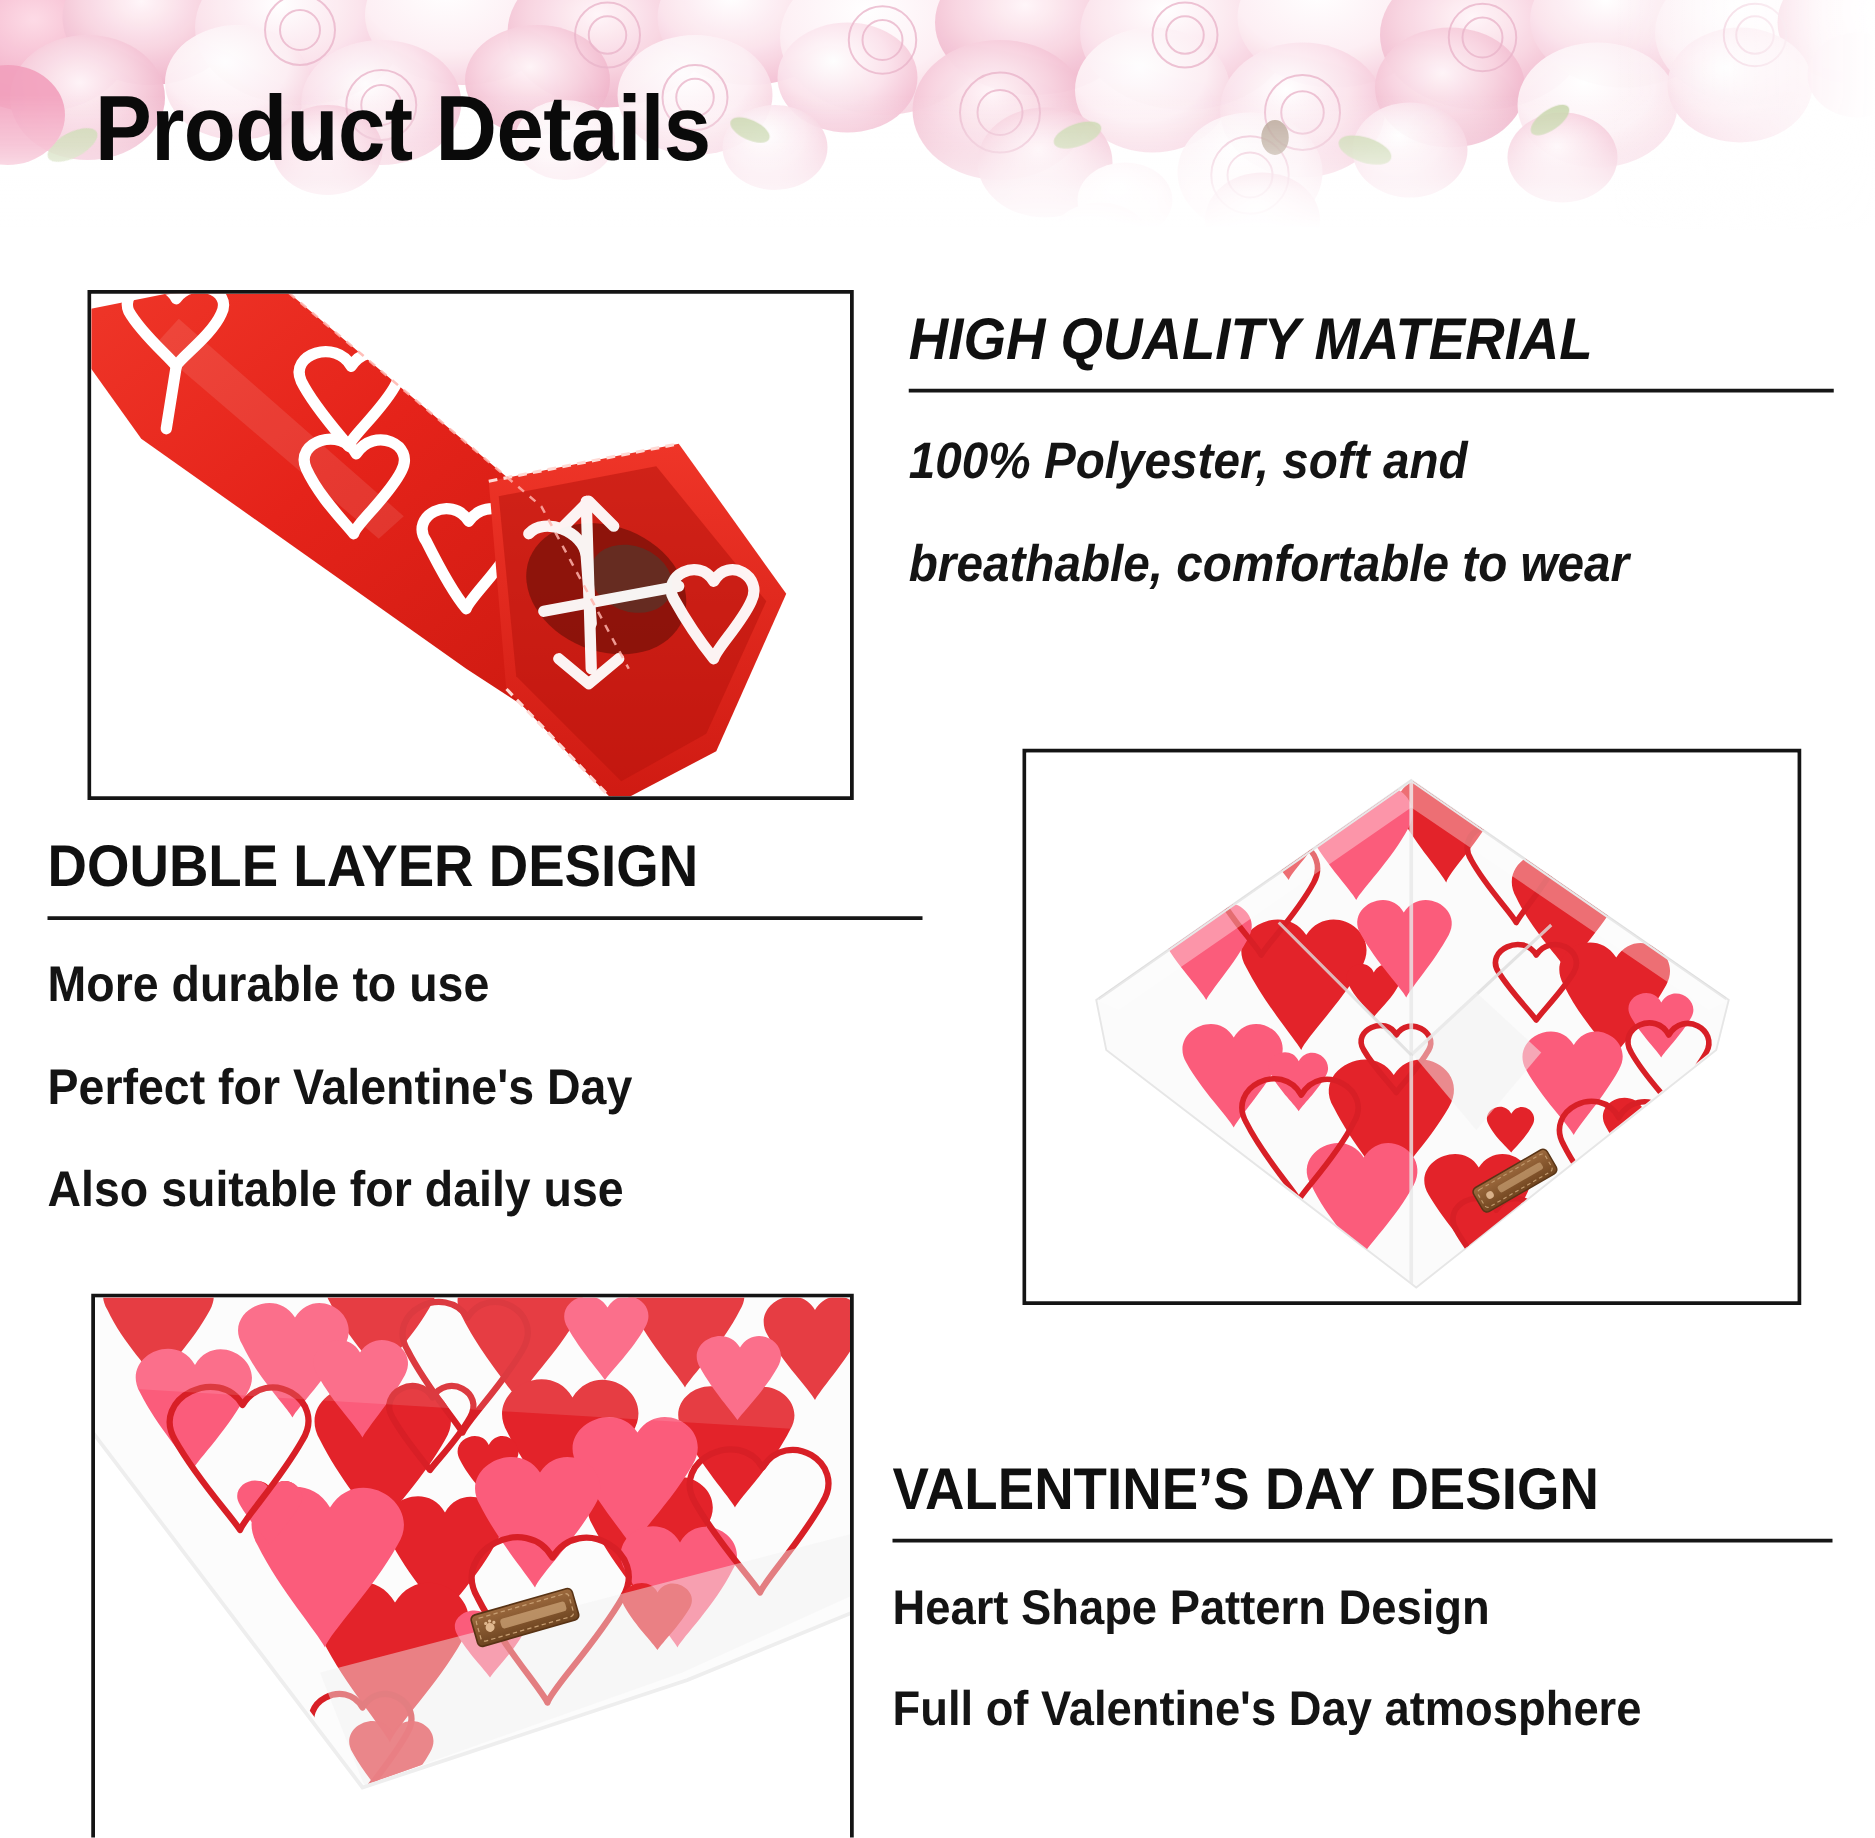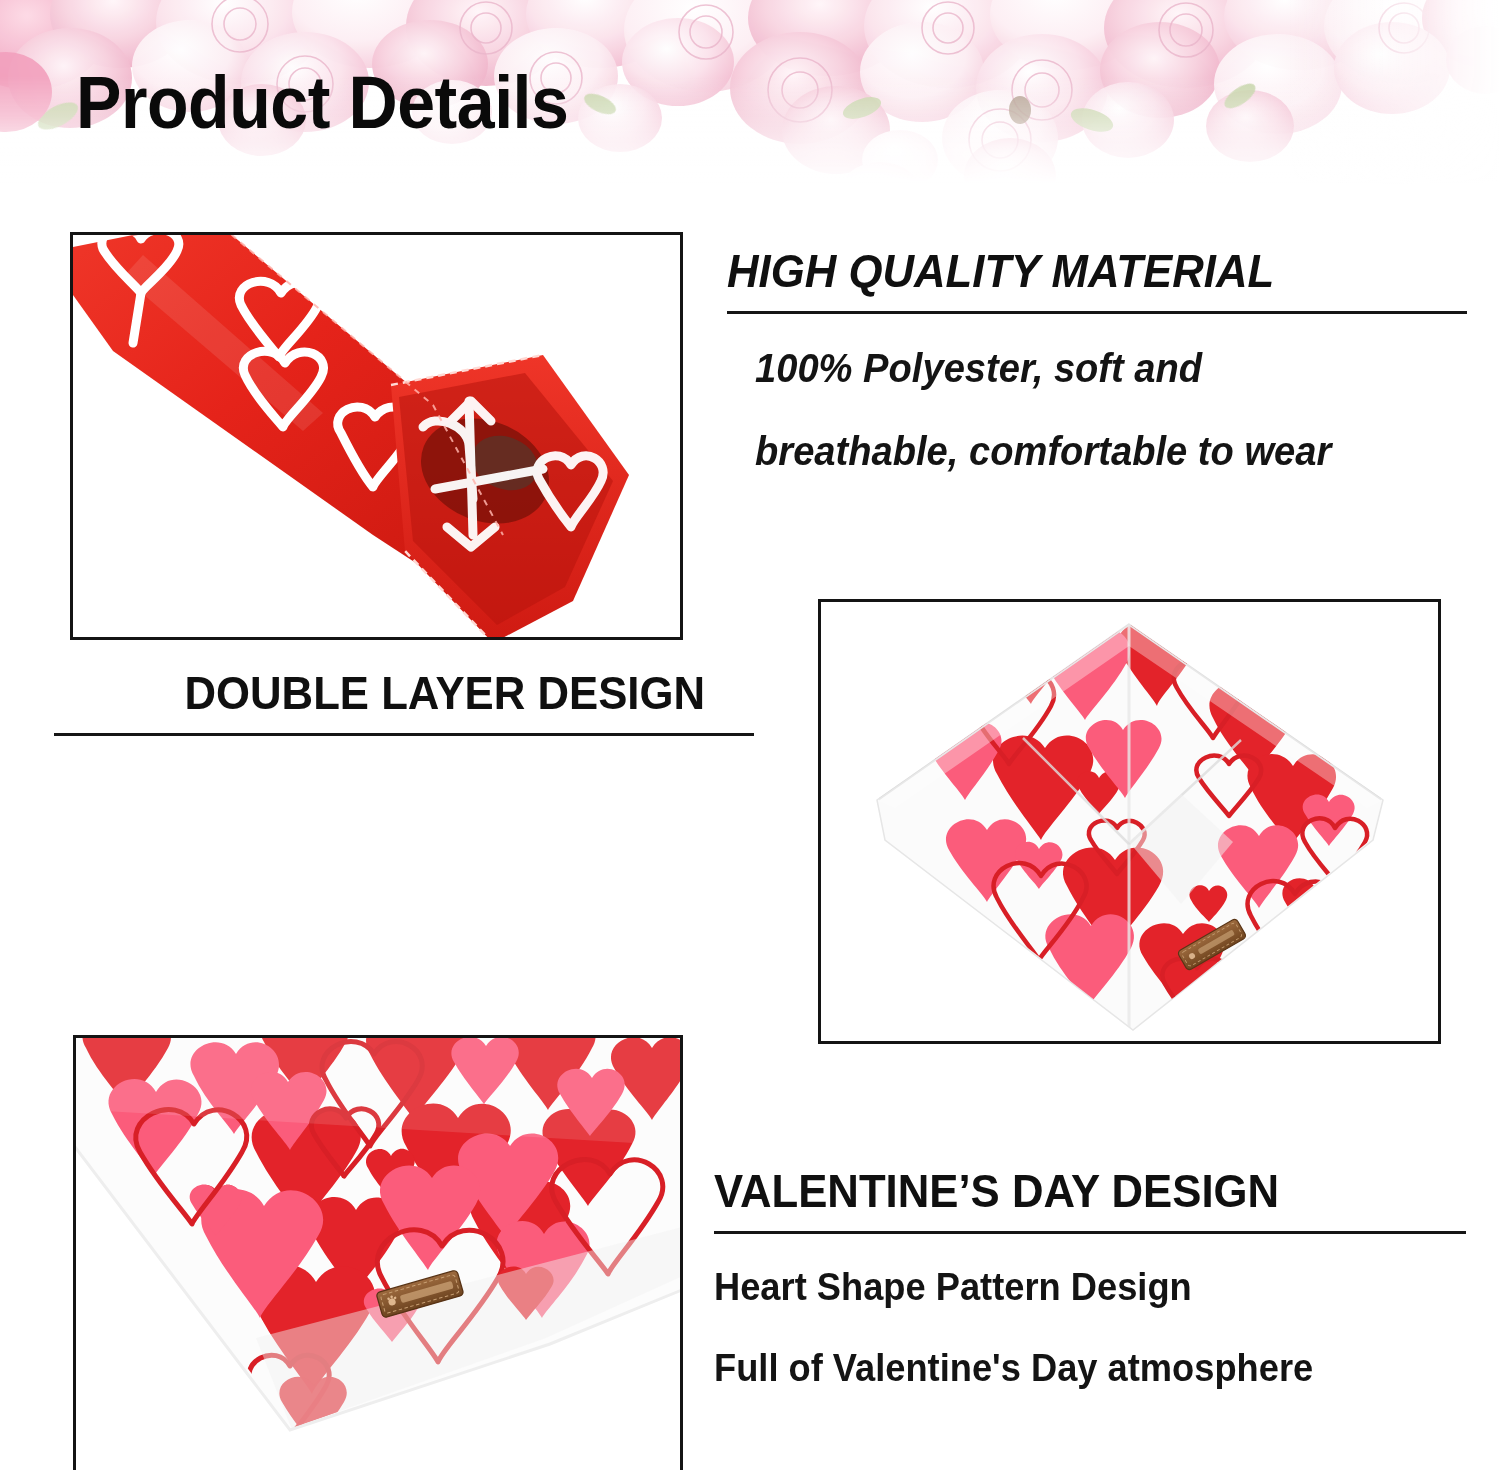--- a/index.html
+++ b/index.html
@@ -52,25 +52,25 @@
   .block-rule{height:3px;background:#161616;margin-top:16px;}
   .block-body{margin-top:30px;}
   .body-line{
     font-size:40px;font-weight:bold;color:#141414;
     line-height:1;white-space:nowrap;
     transform:scaleX(0.93);transform-origin:left center;
   }
   .body-line + .body-line{margin-top:42px;}
 
   #block-material   {left:727px; top:246px; width:740px;font-style:italic;}
-  #block-double     {left:54px;  top:668px; width:700px;text-align:right;}
+  #block-double     {left:38px;  top:668px; width:700px;}
   #block-valentine  {left:714px; top:1166px;width:752px;}
   #block-valentine .body-line{font-size:39px;}
   #block-material .body-line{font-size:41px;}
-  #block-material .block-body{margin-top:34px;margin-left:28px;}
+  #block-material .block-body{margin-top:34px;}
   #block-double .block-body{margin-top:32px;}
   #block-valentine .block-body{margin-top:33px;}
 </style>
 </head>
 <body>
 
 <div id="floral-band">
   <svg width="1500" height="200" viewBox="0 0 1500 200">
     <defs>
       <radialGradient id="rz1" cx="40%" cy="35%" r="70%">
@@ -248,20 +248,25 @@
   <div class="block-rule"></div>
   <div class="block-body">
     <div class="body-line">100% Polyester, soft and</div>
     <div class="body-line">breathable, comfortable to wear</div>
   </div>
 </div>
 
 <div class="text-block" id="block-double">
   <div class="block-head">DOUBLE LAYER DESIGN</div>
   <div class="block-rule"></div>
+  <div class="block-body">
+    <div class="body-line">More durable to use</div>
+    <div class="body-line">Perfect for Valentine's Day</div>
+    <div class="body-line">Also suitable for daily use</div>
+  </div>
 </div>
 
 <div class="photo-frame" id="frame-folded">
   <svg class="photo-inner" viewBox="0 0 617 439" preserveAspectRatio="xMidYMid meet">
     <defs>
       <clipPath id="foldclip">
         <path d="M308,22 L560,196 L552,236 L312,428 L66,236 L58,196 Z"></path>
       </clipPath>
       <linearGradient id="tagg" x1="0" y1="0" x2="0" y2="1">
         <stop offset="0%" stop-color="#9d6a3e"></stop>

